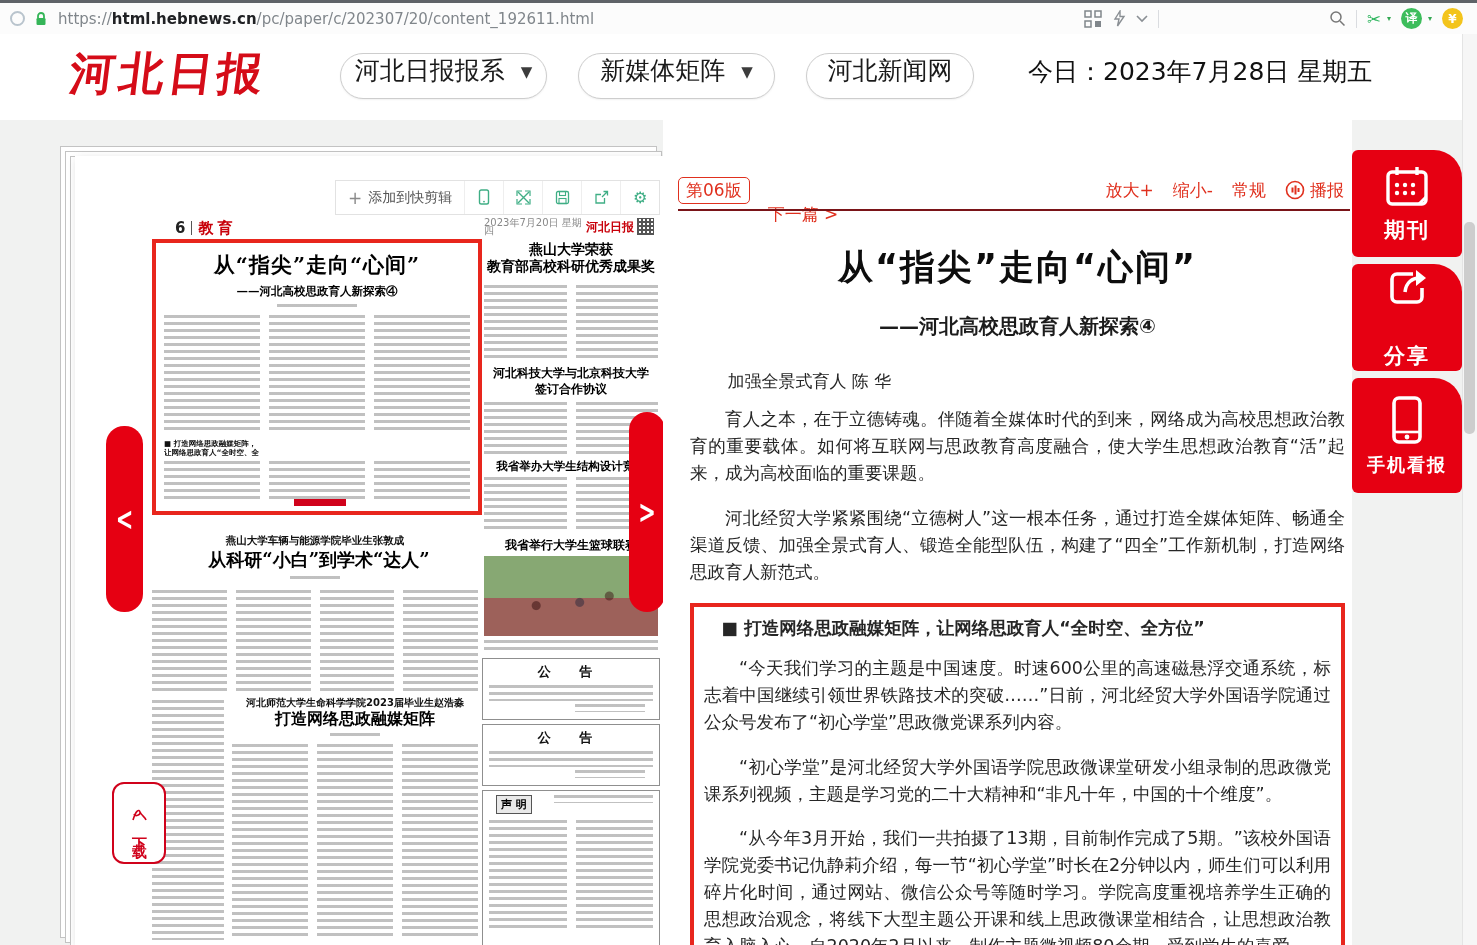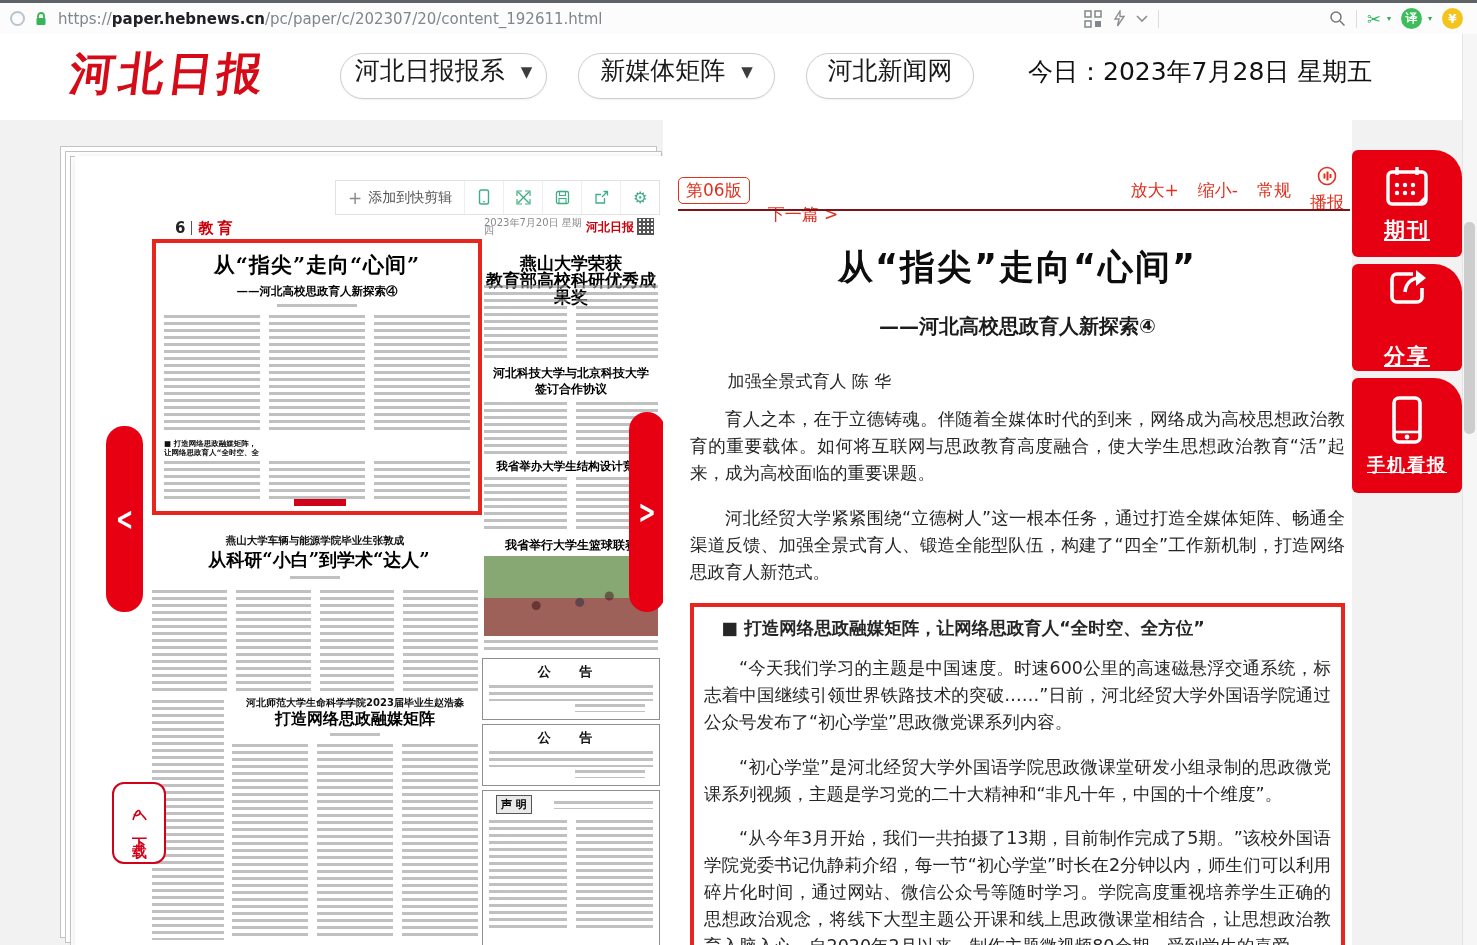--- a/index.html
+++ b/index.html
@@ -90,39 +90,39 @@
   .arttitle{margin-top:28px;text-align:center;font-size:35px;font-weight:bold;color:#0d0d0d;letter-spacing:2px;}
   .artsub{margin-top:22px;text-align:center;font-size:20px;font-weight:600;color:#1c1c1c;}
   .artby{margin-top:30px;font-size:17px;text-indent:2.2em;}
   .artp{margin-top:13px;font-size:17.5px;line-height:27px;text-indent:2em;text-align:justify;}
   .hlbox{margin-top:14px;border:4px solid var(--hlborder);padding:6px 10px 10px 10px;}
   .hlsub{font-size:17.5px;line-height:27px;font-weight:600;text-indent:1em;}
 
   
   .sidebtn{background:var(--accent);border-radius:6px 28px 6px 6px;width:110px;color:#fff;
            display:flex;flex-direction:column;align-items:center;justify-content:center;gap:8px;cursor:pointer;}
-  .sidebtn .lbl{font-weight:bold;letter-spacing:2px;text-decoration:underline;}
+  .sidebtn .lbl{font-weight:bold;letter-spacing:2px;}
 
   
   .sbtrack{left:1462px;top:34px;width:15px;height:911px;background:#f6f6f6;border-left:1px solid #e4e4e4;}
   .sbthumb{left:1464px;top:222px;width:11px;height:212px;background:#cdcdcd;border-radius:5px;cursor:pointer;}
 </style>
 </head>
 <body>
 
 <div id="screen" style="--accent: #e60012; --navred: #e0301e; --hlborder: #e8261d; --green: #3fae85;">
 
   <div class="abs topstrip"></div>
   <div class="abs addrbar">
     <span class="siteinfo-ring"></span>
     <svg width="14" height="16" viewBox="0 0 14 16" style="margin-left:9px;">
       <path d="M4 7 V5 a3 3 0 0 1 6 0 V7" fill="none" stroke="#35b558" stroke-width="1.8"></path>
       <rect x="2.5" y="7" width="9" height="7" rx="1.2" fill="#35b558"></rect>
     </svg>
-    <span class="url"><span>https://</span><span class="host">paper.hebnews.cn</span><span>/pc/paper/c/202307/20/content_192611.html</span></span>
+    <span class="url"><span>https://</span><span class="host">html.hebnews.cn</span><span>/pc/paper/c/202307/20/content_192611.html</span></span>
     <span class="chromeicons">
       <svg width="18" height="18" viewBox="0 0 18 18">
         <rect x="1" y="1" width="6" height="6" fill="none" stroke="#80868b" stroke-width="1.5"></rect>
         <rect x="11" y="1" width="6" height="6" fill="none" stroke="#80868b" stroke-width="1.5"></rect>
         <rect x="1" y="11" width="6" height="6" fill="none" stroke="#80868b" stroke-width="1.5"></rect>
         <rect x="11" y="11" width="6" height="6" fill="#80868b"></rect>
       </svg>
       <svg width="14" height="17" viewBox="0 0 14 17">
         <path d="M8 1 L3 9 H7 L5.5 16 L12 6.5 H8 Z" fill="none" stroke="#8a8f94" stroke-width="1.4"></path>
       </svg>
@@ -235,21 +235,21 @@
   <div class="abs np" style="left:152px;top:700px;width:72px;height:240px;"></div>
   <div class="abs" style="left:232px;top:696px;width:246px;text-align:center;font-size:10px;font-weight:bold;color:#111;">河北师范大学生命科学学院2023届毕业生赵浩淼</div>
   <div class="abs thumb-headline" style="left:232px;top:709px;width:246px;font-size:16px;">打造网络思政融媒矩阵</div>
   <div class="abs np" style="left:330px;top:733px;width:50px;height:6px;"></div>
   <div class="abs npcols" style="left:232px;top:744px;width:246px;height:196px;">
       <div></div>
       <div></div>
       <div></div>
     </div>
 
-  <div class="abs thumb-headline" style="left:484px;top:255px;width:174px;font-size:17px;line-height:17px;">
+  <div class="abs thumb-headline" style="left:484px;top:241px;width:174px;font-size:14px;line-height:17px;">
     <div>燕山大学荣获</div>
       <div>教育部高校科研优秀成果奖</div>
   </div>
   <div class="abs npcols" style="left:484px;top:285px;width:174px;height:74px;">
       <div></div>
       <div></div>
     </div>
   <div class="abs thumb-headline" style="left:484px;top:365px;width:174px;font-size:12px;line-height:16px;">
     <div>河北科技大学与北京科技大学</div>
       <div>签订合作协议</div>
@@ -270,21 +270,21 @@
     <div class="noticetitle">公 告</div>
     <div class="np" style="height:16px;margin-top:4px;"></div>
     <div class="np" style="height:8px;width:70px;margin-left:86px;margin-top:3px;"></div>
   </div>
   <div class="abs noticebox" style="left:482px;top:724px;width:164px;height:52px;">
     <div class="noticetitle">公 告</div>
     <div class="np" style="height:16px;margin-top:4px;"></div>
     <div class="np" style="height:8px;width:70px;margin-left:86px;margin-top:3px;"></div>
   </div>
   <div class="abs noticebox" style="left:482px;top:790px;width:164px;height:148px;">
-    <div style="display:flex;align-items:center;gap:22px;padding-left:7px;">
+    <div style="display:flex;align-items:flex-start;gap:22px;padding-left:7px;">
       <span style="font-weight:bold;font-size:11px;border:1px solid #555;padding:1px 4px;background:#e9e9e9;">声 明</span>
       <span class="np" style="flex:1;height:8px;"></span>
     </div>
     <div class="npcols" style="height:112px;margin-top:6px;">
         <div></div>
         <div></div>
       </div>
   </div>
 
   <div class="abs navpill" style="left:106px;top:426px;width:37px;height:186px;">
@@ -302,21 +302,21 @@
 
   <div class="abs artpanel">
     <div class="artnav">
       <span class="edchip">第06版</span>
       <a style="margin-left:18px;margin-top:48px;">下一篇 &gt;</a>
       <span class="navspacer"></span>
       <span class="navgrp">
         <a>放大+</a>
         <a>缩小-</a>
         <a>常规</a>
-        <span style="display:flex;align-items:center;gap:5px;flex-direction:column;">
+        <span style="display:flex;align-items:center;gap:5px;">
           <svg width="20" height="20" viewBox="0 0 20 20">
             <circle cx="10" cy="10" r="8.5" fill="none" stroke="#e0301e" stroke-width="1.6"></circle>
             <rect x="6.5" y="7.5" width="2" height="5" fill="#e0301e"></rect>
             <rect x="9.5" y="5.5" width="2" height="9" fill="#e0301e"></rect>
             <rect x="12.5" y="8" width="2" height="4" fill="#e0301e"></rect>
           </svg>
           <a>播报</a>
         </span>
       </span>
     </div>

